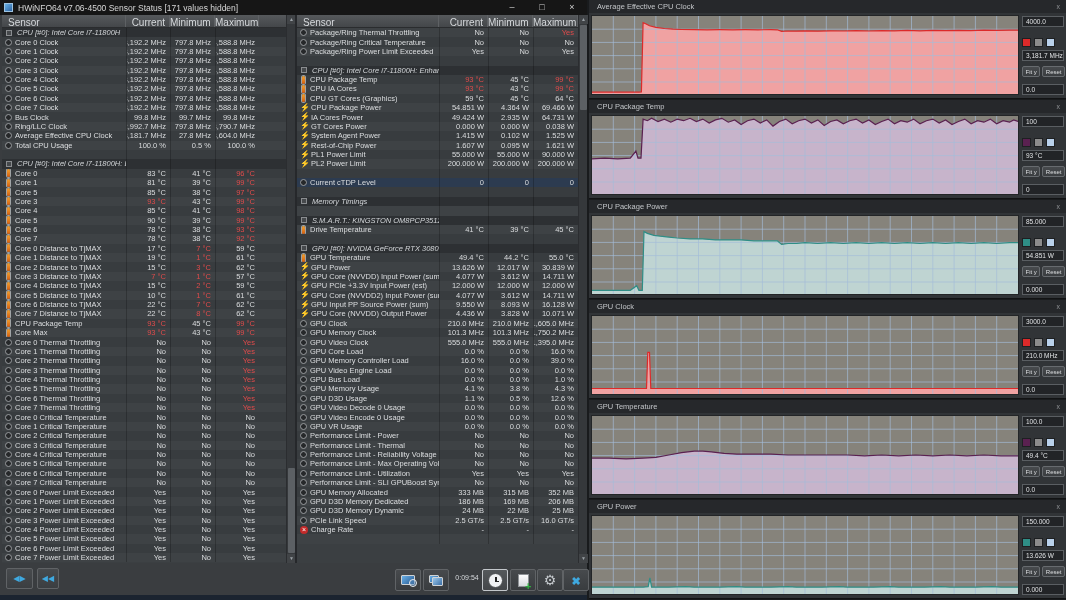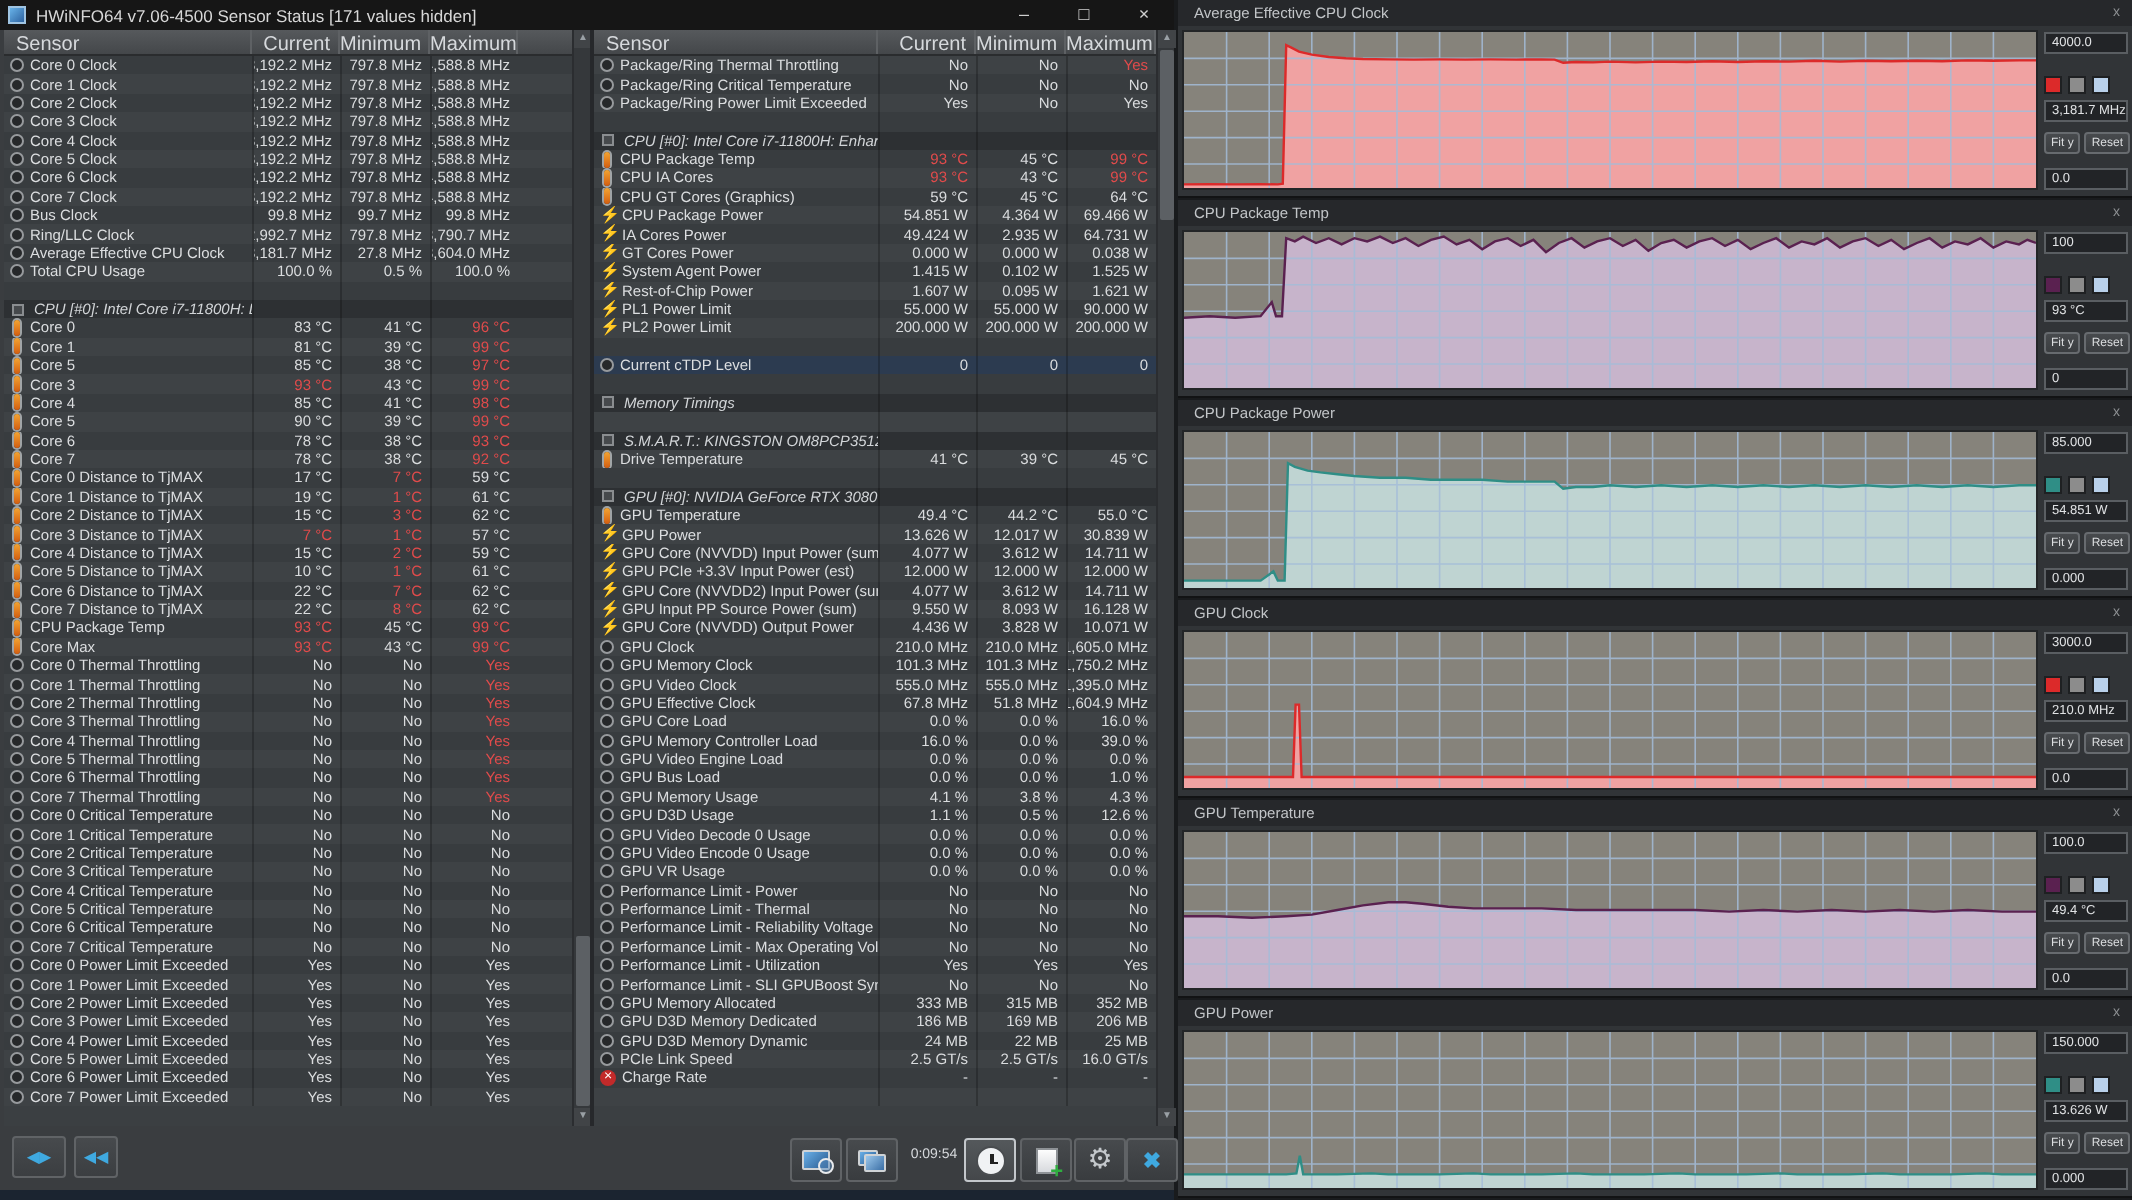--- a/index.html
+++ b/index.html
@@ -113,20 +113,29 @@
 
     <div class="tables">
       <div class="tpanel left" id="tbl-left">
           <div class="thead">
             <div class="th col0">Sensor</div>
             <div class="th col1">Current</div>
             <div class="th col2">Minimum</div>
             <div class="th col3">Maximum</div>
           </div>
           <div class="tbody">
+            <div class="row even grp">
+              <div class="cell lab col0">
+                <span class="ico ico-grp"></span>
+                <span class="lt">CPU [#0]: Intel Core i7-11800H</span>
+              </div>
+              <div class="cell num col1"></div>
+              <div class="cell num col2"></div>
+              <div class="cell num col3"></div>
+            </div>
             <div class="row odd">
               <div class="cell lab col0">
                 <span class="ico ico-clk"></span>
                 <span class="lt">Core 0 Clock</span>
               </div>
               <div class="cell num col1">3,192.2 MHz</div>
               <div class="cell num col2">797.8 MHz</div>
               <div class="cell num col3">4,588.8 MHz</div>
             </div>
             <div class="row even">
@@ -932,29 +941,20 @@
               <div class="cell num col3">1,750.2 MHz</div>
             </div>
             <div class="row even">
               <div class="cell lab col0">
                 <span class="ico ico-clk"></span>
                 <span class="lt">GPU Video Clock</span>
               </div>
               <div class="cell num col1">555.0 MHz</div>
               <div class="cell num col2">555.0 MHz</div>
               <div class="cell num col3">1,395.0 MHz</div>
-            </div>
-            <div class="row odd">
-              <div class="cell lab col0">
-                <span class="ico ico-clk"></span>
-                <span class="lt">GPU Effective Clock</span>
-              </div>
-              <div class="cell num col1">67.8 MHz</div>
-              <div class="cell num col2">51.8 MHz</div>
-              <div class="cell num col3">1,604.9 MHz</div>
             </div>
             <div class="row even">
               <div class="cell lab col0">
                 <span class="ico ico-oth"></span>
                 <span class="lt">GPU Core Load</span>
               </div>
               <div class="cell num col1">0.0 %</div>
               <div class="cell num col2">0.0 %</div>
               <div class="cell num col3">16.0 %</div>
             </div>

